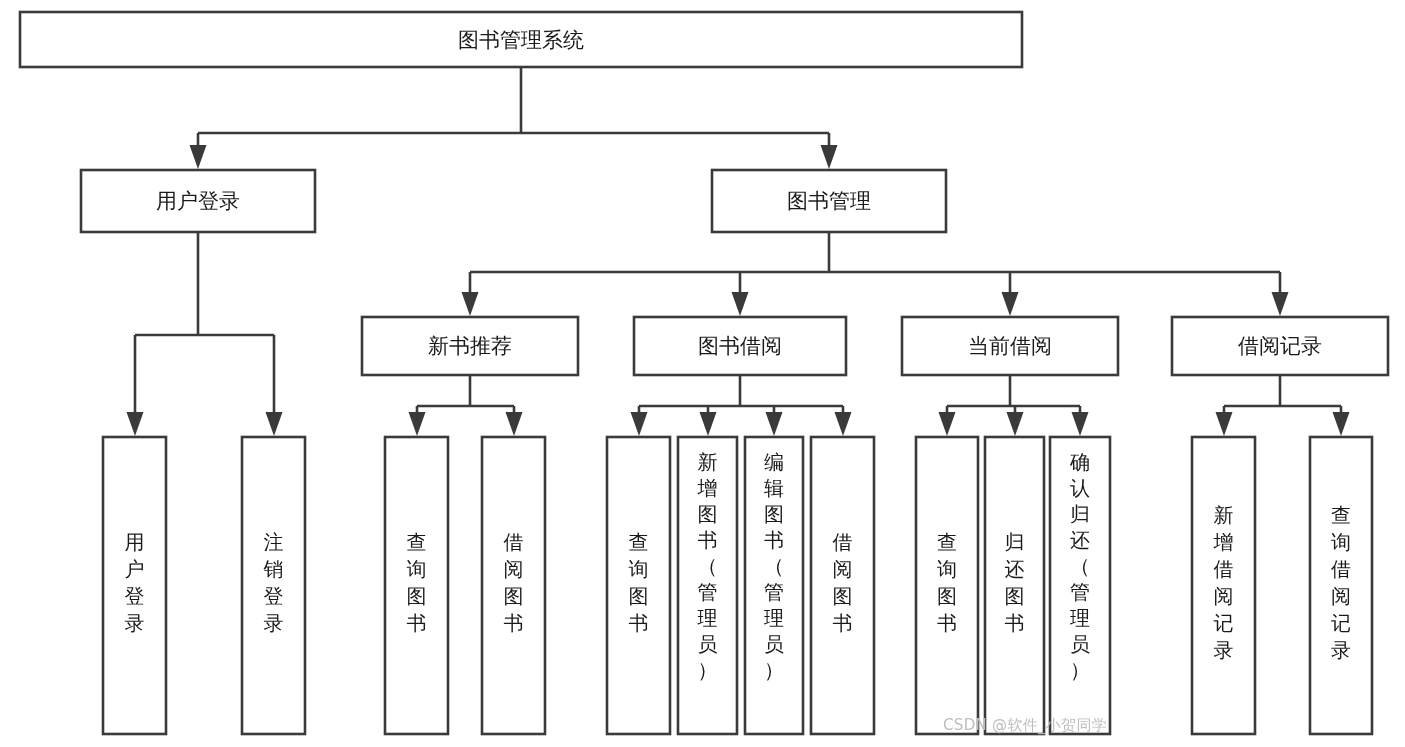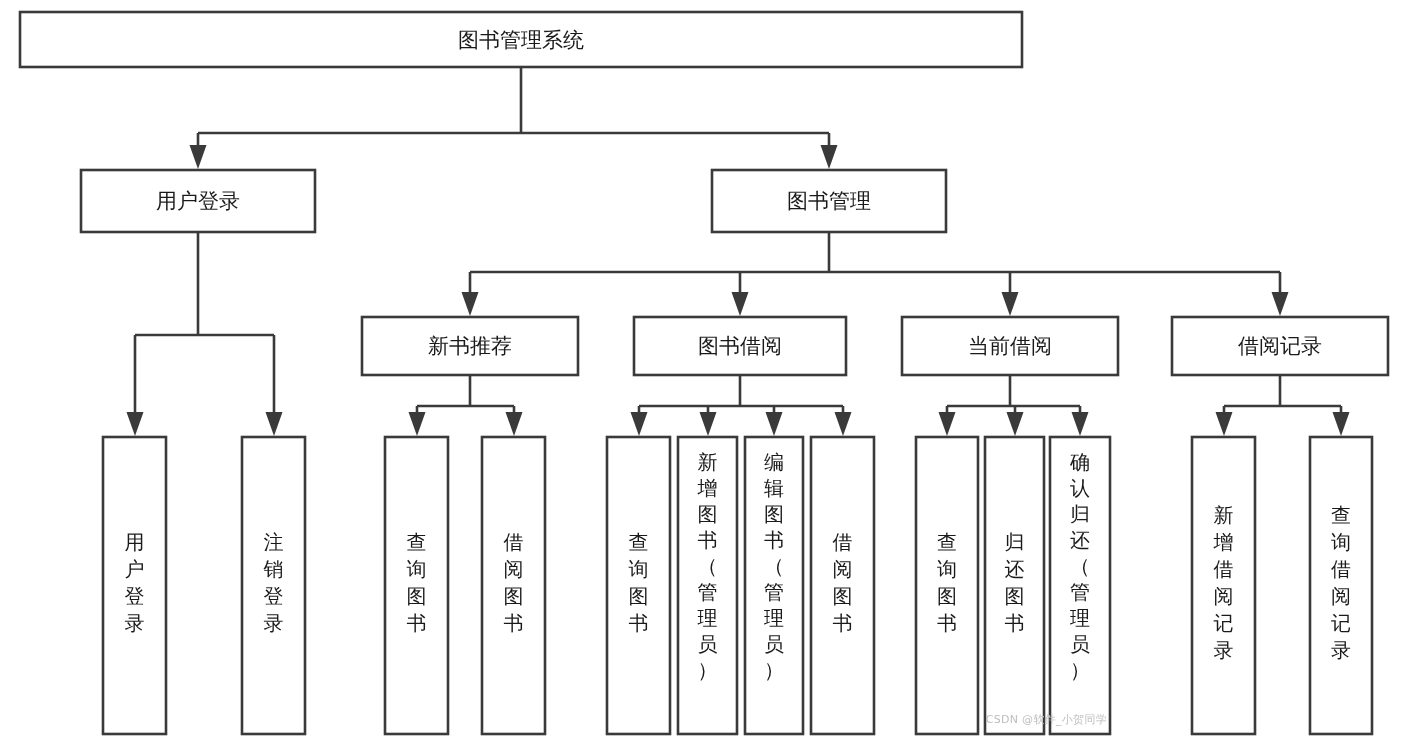--- a/index.html
+++ b/index.html
@@ -51,23 +51,23 @@
     fill: none;
     stroke-linecap: butt;
   }
   .arrow-head {
     fill: #3a3a3a;
     stroke: none;
   }
   .watermark {
     position: absolute;
     right: 8px;
-    bottom: 20px;
+    bottom: 12px;
     color: #bdbdbd;
-    font-size: 11px;
+    font-size: 15px;
     font-family: "DejaVu Sans", "Liberation Sans", sans-serif;
     letter-spacing: 0.3px;
     white-space: nowrap;
     pointer-events: none;
   }
 </style>
 </head>
 <body>
 
 <div id="diagram-root">

